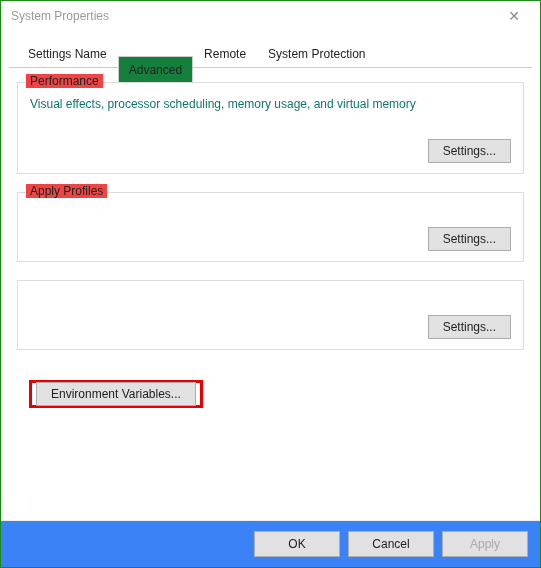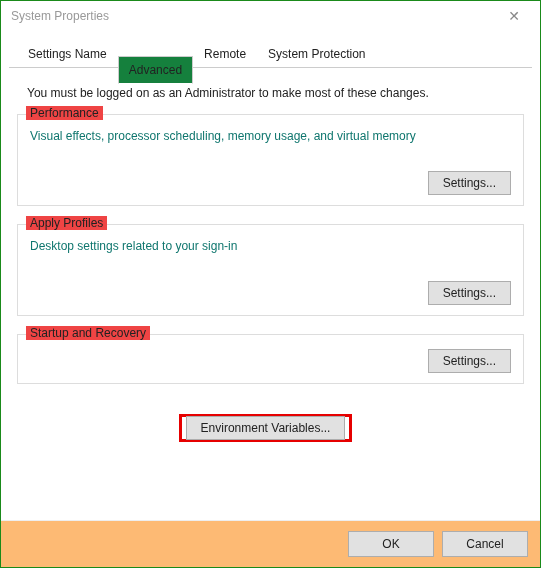--- a/index.html
+++ b/index.html
@@ -77,55 +77,56 @@
       padding: 0 4px;
       color: #222;
     }
     .group-desc {
       color: #0f766e;
       margin-bottom: 28px;
     }
     .group-actions {
       display: flex;
       justify-content: flex-end;
+      margin-top: 20px;
     }
     .btn {
       background: #e1e1e1;
       border: 1px solid #adadad;
       padding: 4px 14px;
       min-width: 82px;
       text-align: center;
       cursor: pointer;
       color: #222;
     }
     .btn.disabled {
       color: #aaa;
       cursor: default;
     }
     .env-row {
       display: flex;
-      justify-content: center;
-      padding: 6px 16px 14px 6px;
+      justify-content: flex-start;
+      padding: 6px 16px 14px 28px;
     }
     .env-highlight {
       border: 3px solid #e60000;
       padding: 4px;
       display: inline-block;
     }
     .dialog-actions {
       display: flex;
       justify-content: flex-end;
       gap: 8px;
       padding: 10px 12px;
       border-top: 1px solid #eee;
       position: absolute;
       bottom: 0;
       left: 0;
       right: 0;
-      background: #fdba74;
+      background: #3b82f6;
     }
     .dialog-actions .btn {
       min-width: 86px;
       padding: 5px 10px;
     }
   </style>
 </head>
 <body>
 
 <div class="titlebar">
@@ -134,48 +135,46 @@
 </div>
 
 <div class="tabstrip">
   <div class="tab">Settings Name</div>
   <div class="tab active">Advanced</div>
   <div class="tab">Remote</div>
   <div class="tab">System Protection</div>
 </div>
 
 <div class="panel">
-  <div class="intro">You must be logged on as an Administrator to make most of these changes.</div>
 
   <div class="group">
     <div class="group-label">Performance</div>
     <div class="group-desc">Visual effects, processor scheduling, memory usage, and virtual memory</div>
     <div class="group-actions">
       <div class="btn">Settings...</div>
     </div>
   </div>
 
   <div class="group">
     <div class="group-label">Apply Profiles</div>
-    <div class="group-desc">Desktop settings related to your sign-in</div>
     <div class="group-actions">
       <div class="btn">Settings...</div>
     </div>
   </div>
 
   <div class="group">
-    <div class="group-label">Startup and Recovery</div>
     <div class="group-actions">
       <div class="btn">Settings...</div>
     </div>
   </div>
 </div>
 
 <div class="env-row">
   <span class="env-highlight">
     <span class="btn" style="min-width:150px;">Environment Variables...</span>
   </span>
 </div>
 
 <div class="dialog-actions">
   <div class="btn">OK</div>
   <div class="btn">Cancel</div>
+  <div class="btn disabled">Apply</div>
 </div>
 
 </body></html>

